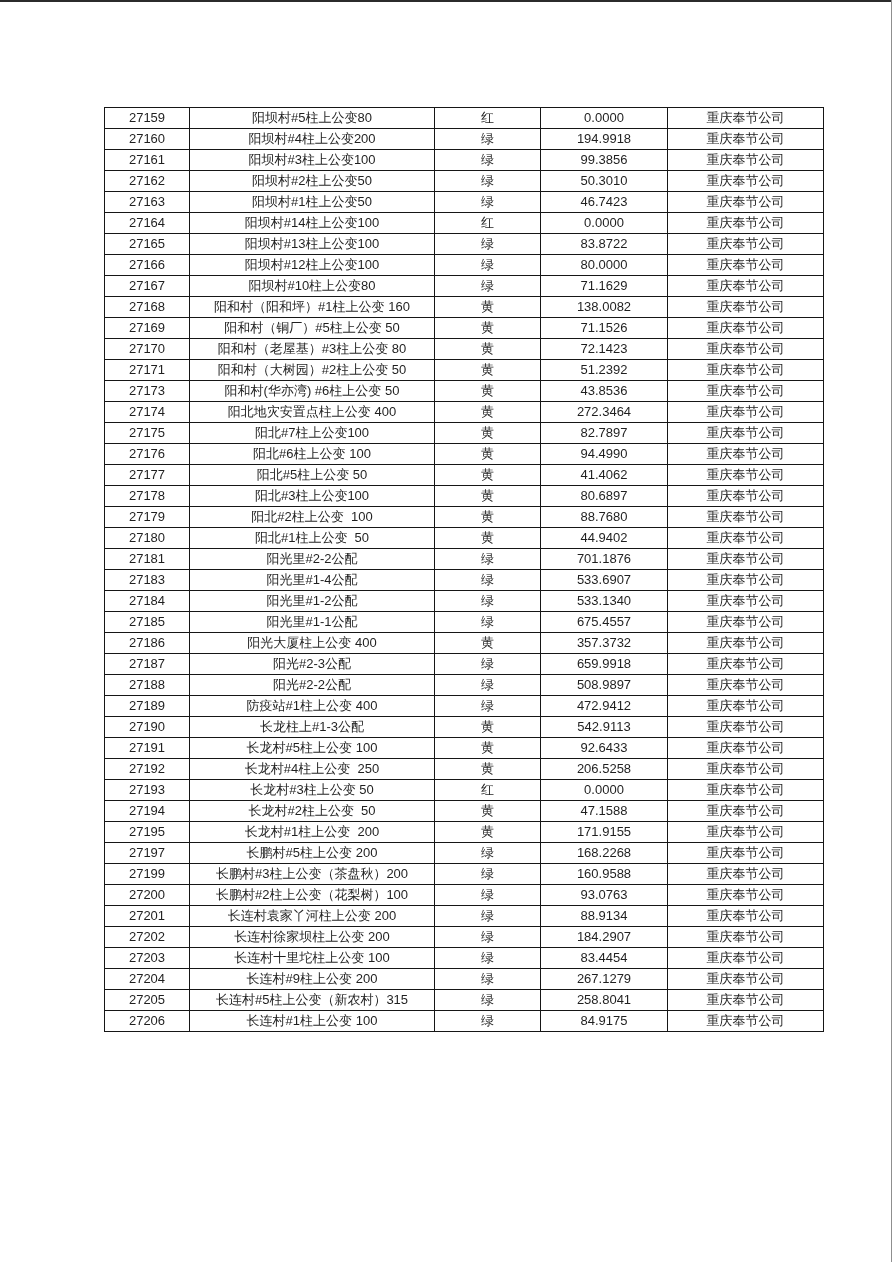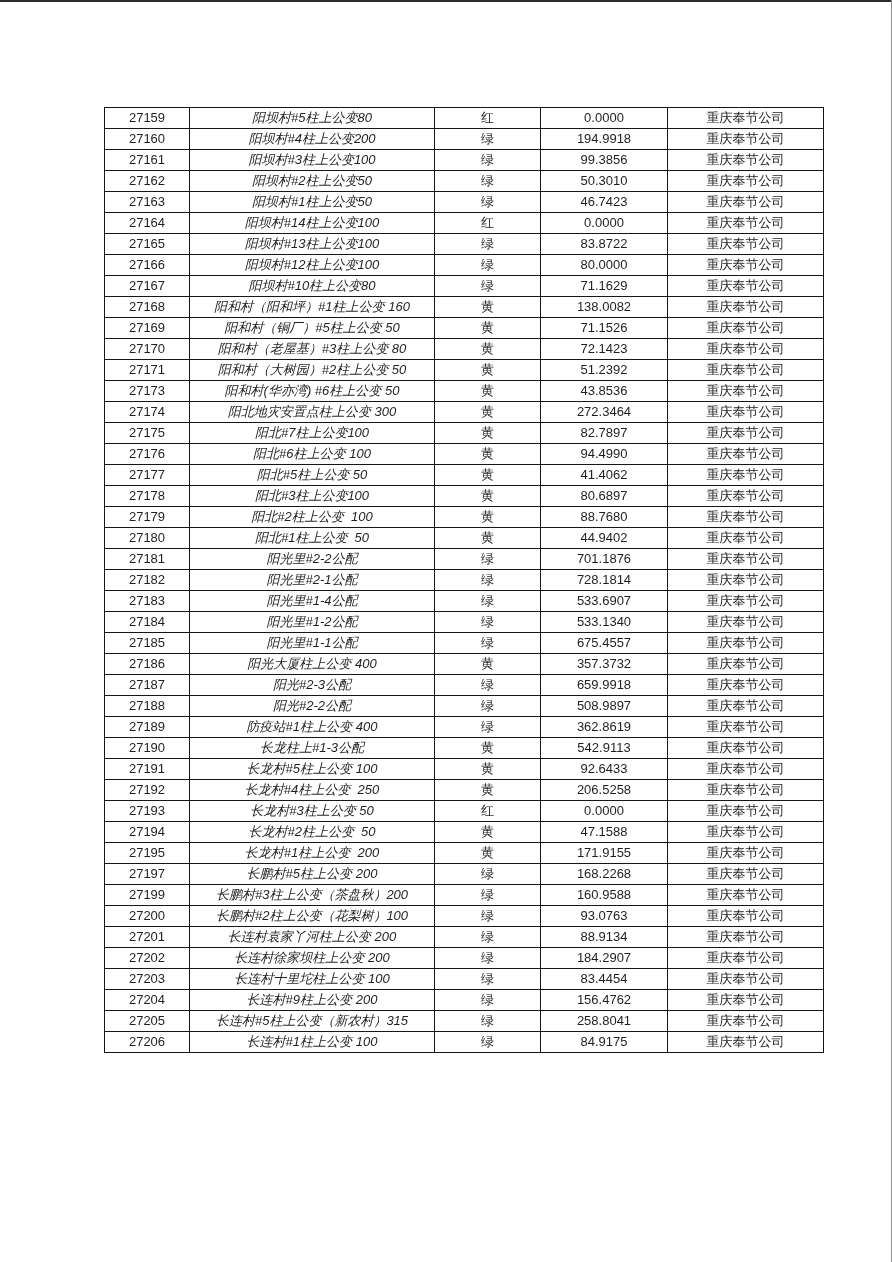--- a/index.html
+++ b/index.html
@@ -36,21 +36,21 @@
     border: 1.4px solid #161616;
     height: 20px;
     padding: 0 2px;
     font-size: 13px;
     line-height: 20px;
     color: #1f1f1f;
     text-align: center;
     vertical-align: middle;
     overflow: hidden;
   }
-  td.col-name { white-space: pre; font-style: italic; }
+  td.col-name { white-space: pre; }
   td.col-id, td.col-value { font-variant-numeric: tabular-nums; }
   col.c-id      { width: 85px; }
   col.c-name    { width: 245px; }
   col.c-status  { width: 106px; }
   col.c-value   { width: 127px; }
   col.c-company { width: 156px; }
 </style>
 </head>
 <body>
 
@@ -159,21 +159,21 @@
       </tr>
       <tr>
         <td class="col-id">27173</td>
         <td class="col-name">阳和村(华亦湾) #6柱上公变 50</td>
         <td class="col-status">黄</td>
         <td class="col-value">43.8536</td>
         <td class="col-company">重庆奉节公司</td>
       </tr>
       <tr>
         <td class="col-id">27174</td>
-        <td class="col-name">阳北地灾安置点柱上公变 300</td>
+        <td class="col-name">阳北地灾安置点柱上公变 400</td>
         <td class="col-status">黄</td>
         <td class="col-value">272.3464</td>
         <td class="col-company">重庆奉节公司</td>
       </tr>
       <tr>
         <td class="col-id">27175</td>
         <td class="col-name">阳北#7柱上公变100</td>
         <td class="col-status">黄</td>
         <td class="col-value">82.7897</td>
         <td class="col-company">重庆奉节公司</td>
@@ -214,27 +214,20 @@
         <td class="col-company">重庆奉节公司</td>
       </tr>
       <tr>
         <td class="col-id">27181</td>
         <td class="col-name">阳光里#2-2公配</td>
         <td class="col-status">绿</td>
         <td class="col-value">701.1876</td>
         <td class="col-company">重庆奉节公司</td>
       </tr>
       <tr>
-        <td class="col-id">27182</td>
-        <td class="col-name">阳光里#2-1公配</td>
-        <td class="col-status">绿</td>
-        <td class="col-value">728.1814</td>
-        <td class="col-company">重庆奉节公司</td>
-      </tr>
-      <tr>
         <td class="col-id">27183</td>
         <td class="col-name">阳光里#1-4公配</td>
         <td class="col-status">绿</td>
         <td class="col-value">533.6907</td>
         <td class="col-company">重庆奉节公司</td>
       </tr>
       <tr>
         <td class="col-id">27184</td>
         <td class="col-name">阳光里#1-2公配</td>
         <td class="col-status">绿</td>
@@ -266,21 +259,21 @@
         <td class="col-id">27188</td>
         <td class="col-name">阳光#2-2公配</td>
         <td class="col-status">绿</td>
         <td class="col-value">508.9897</td>
         <td class="col-company">重庆奉节公司</td>
       </tr>
       <tr>
         <td class="col-id">27189</td>
         <td class="col-name">防疫站#1柱上公变 400</td>
         <td class="col-status">绿</td>
-        <td class="col-value">362.8619</td>
+        <td class="col-value">472.9412</td>
         <td class="col-company">重庆奉节公司</td>
       </tr>
       <tr>
         <td class="col-id">27190</td>
         <td class="col-name">长龙柱上#1-3公配</td>
         <td class="col-status">黄</td>
         <td class="col-value">542.9113</td>
         <td class="col-company">重庆奉节公司</td>
       </tr>
       <tr>
@@ -357,21 +350,21 @@
         <td class="col-id">27203</td>
         <td class="col-name">长连村十里坨柱上公变 100</td>
         <td class="col-status">绿</td>
         <td class="col-value">83.4454</td>
         <td class="col-company">重庆奉节公司</td>
       </tr>
       <tr>
         <td class="col-id">27204</td>
         <td class="col-name">长连村#9柱上公变 200</td>
         <td class="col-status">绿</td>
-        <td class="col-value">156.4762</td>
+        <td class="col-value">267.1279</td>
         <td class="col-company">重庆奉节公司</td>
       </tr>
       <tr>
         <td class="col-id">27205</td>
         <td class="col-name">长连村#5柱上公变（新农村）315</td>
         <td class="col-status">绿</td>
         <td class="col-value">258.8041</td>
         <td class="col-company">重庆奉节公司</td>
       </tr>
       <tr>

